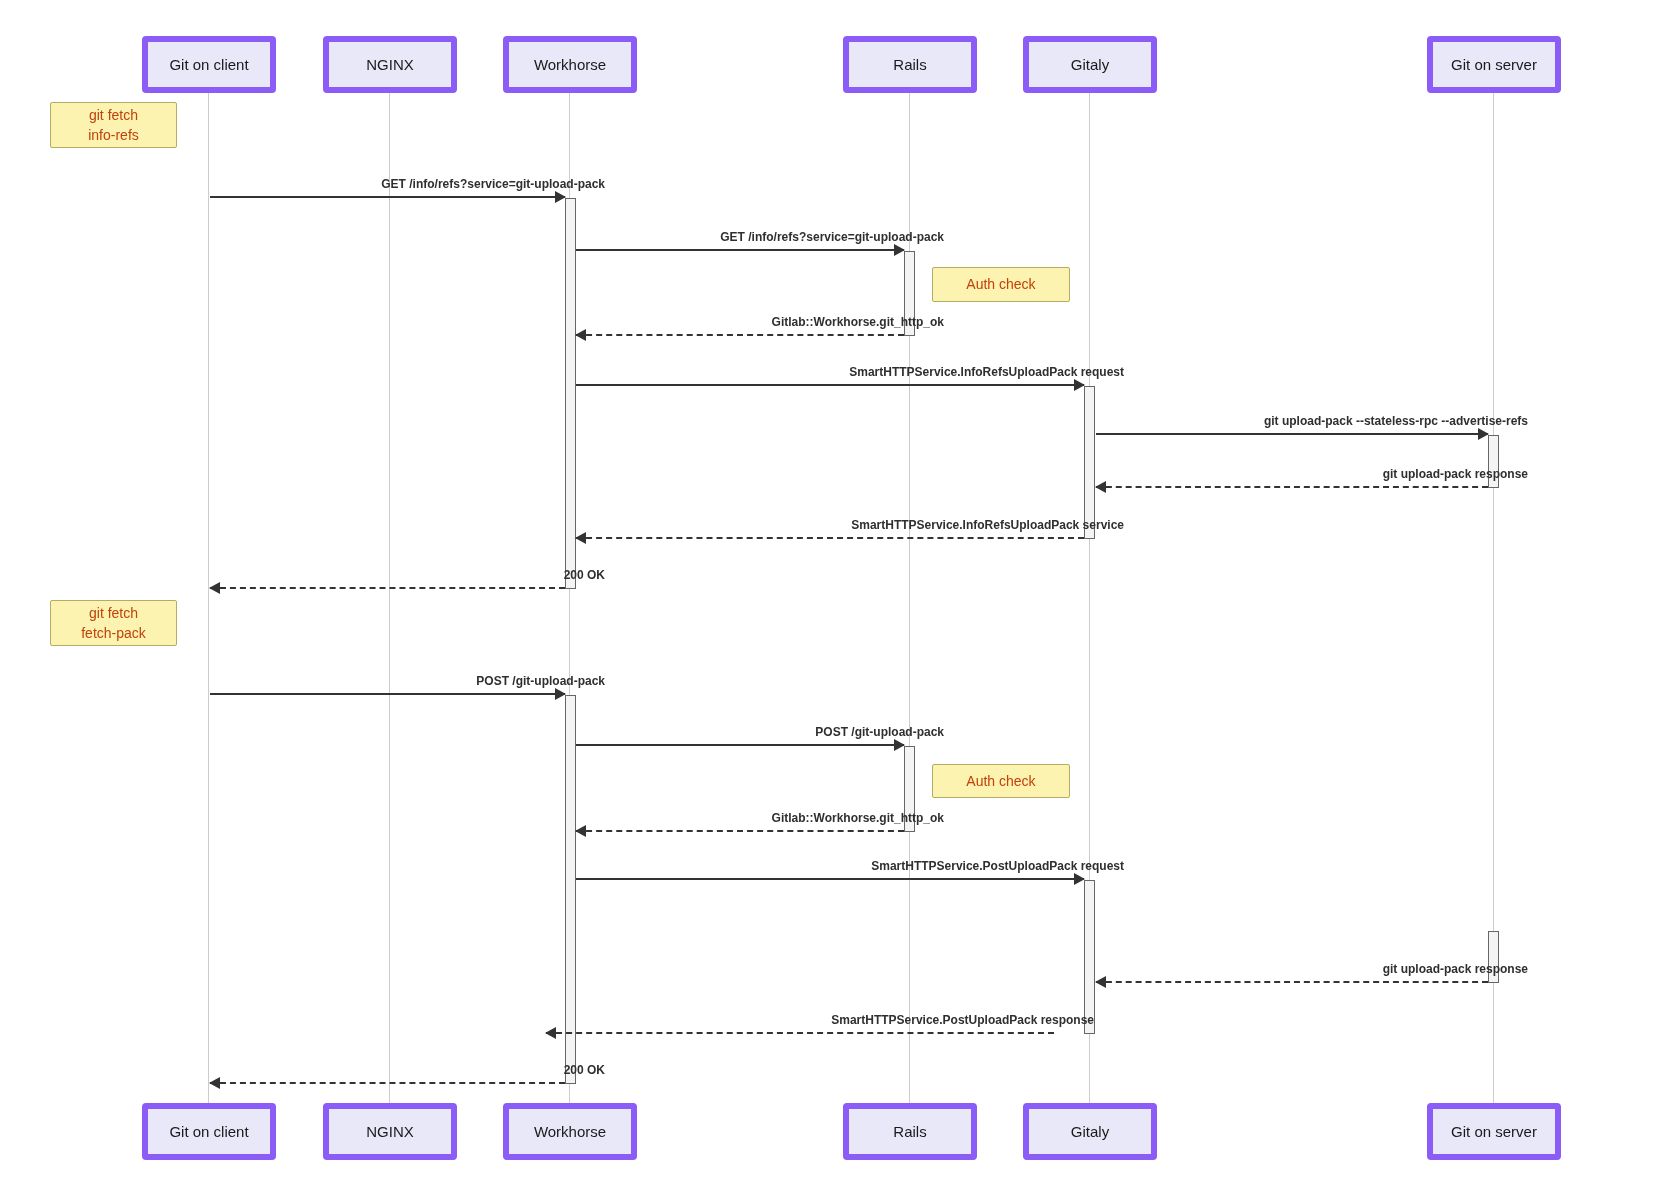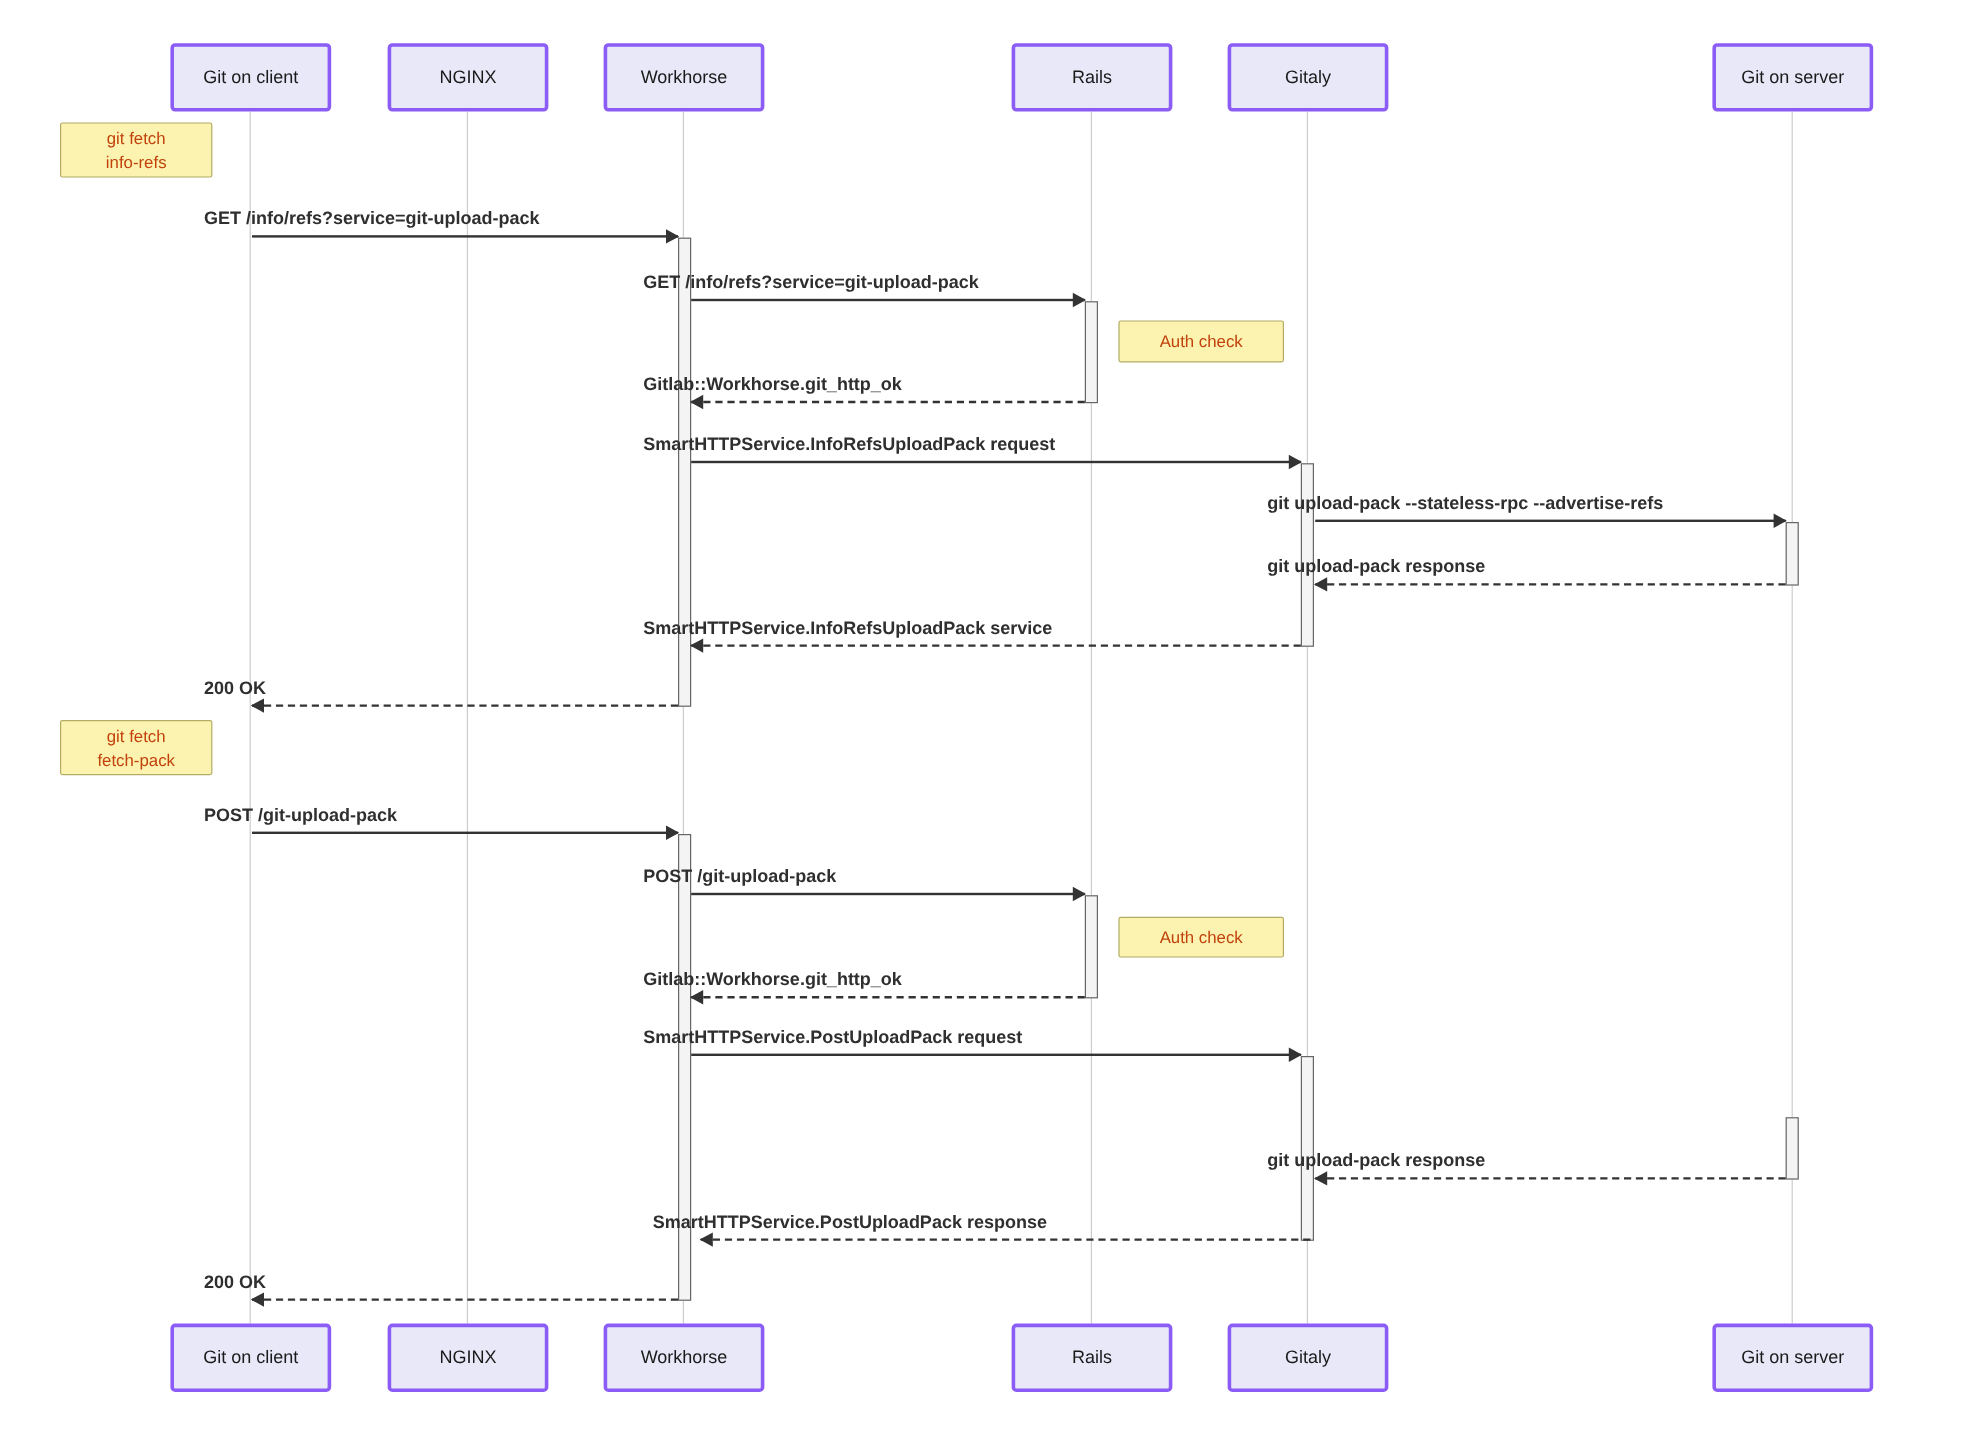--- a/index.html
+++ b/index.html
@@ -1,28 +1,28 @@
 <!DOCTYPE html>
 <html><head>
 <meta charset="utf-8">
 <style>
   html,body{margin:0;padding:0;background:#ffffff;}
   #stage{position:relative;width:1656px;height:1192px;background:#ffffff;overflow:hidden;
          font-family:"Liberation Sans",sans-serif;color:#333;}
   .lifeline{position:absolute;width:1px;top:93px;height:1010px;background:#cccccc;}
-  .participant{position:absolute;width:134px;height:57px;background:#e8e8f8;border:3px solid #8b5cf6;
+  .participant{position:absolute;width:134px;height:57px;background:#e8e8f8;border:6px solid #8b5cf6;
                border-radius:4px;display:flex;align-items:center;justify-content:center;
                font-size:15px;color:#1a1a1a;box-sizing:border-box;}
   .activation{position:absolute;width:11px;background:#f4f4f4;border:1px solid #666666;box-sizing:border-box;}
   .note{position:absolute;background:#fbf3af;border:1px solid #b3ac64;border-radius:2px;
         display:flex;align-items:center;justify-content:center;text-align:center;
         font-size:14px;color:#c2410c;white-space:pre-line;line-height:1.45;box-sizing:border-box;}
   .msg{position:absolute;height:30px;}
-  .msg-label{position:absolute;left:-40px;right:-40px;bottom:7px;text-align:left;
-             font-size:15px;font-weight:600;color:#2f2f2f;white-space:nowrap;}
+  .msg-label{position:absolute;left:-40px;right:-40px;bottom:7px;text-align:right;
+             font-size:12px;font-weight:600;color:#2f2f2f;white-space:nowrap;}
   .msg-line{position:absolute;left:0;right:0;bottom:0;height:0;}
   .msg-line.solid{border-top:2px solid #333333;}
   .msg-line.dashed{border-top:2px dashed #333333;}
   .arrow{position:absolute;bottom:-5px;width:0;height:0;border-top:6px solid transparent;
          border-bottom:6px solid transparent;}
   .arrow.right{right:-1px;border-left:11px solid #333333;}
   .arrow.left{left:-1px;border-right:11px solid #333333;}
 </style>
 </head>
 <body>
@@ -149,21 +149,21 @@
   <div class="msg" style="left:576px;top:850px;width:508px">
     <div class="msg-label">SmartHTTPService.PostUploadPack request</div>
     <div class="msg-line solid"></div>
     <div class="arrow right"></div>
   </div>
   <div class="msg" style="left:1096px;top:953px;width:392px">
     <div class="msg-label">git upload-pack response</div>
     <div class="msg-line dashed"></div>
     <div class="arrow left"></div>
   </div>
-  <div class="msg" style="left:584px;top:1004px;width:508px">
+  <div class="msg" style="left:546px;top:1004px;width:508px">
     <div class="msg-label">SmartHTTPService.PostUploadPack response</div>
     <div class="msg-line dashed"></div>
     <div class="arrow left"></div>
   </div>
   <div class="msg" style="left:210px;top:1054px;width:355px">
     <div class="msg-label">200 OK</div>
     <div class="msg-line dashed"></div>
     <div class="arrow left"></div>
   </div>
 

